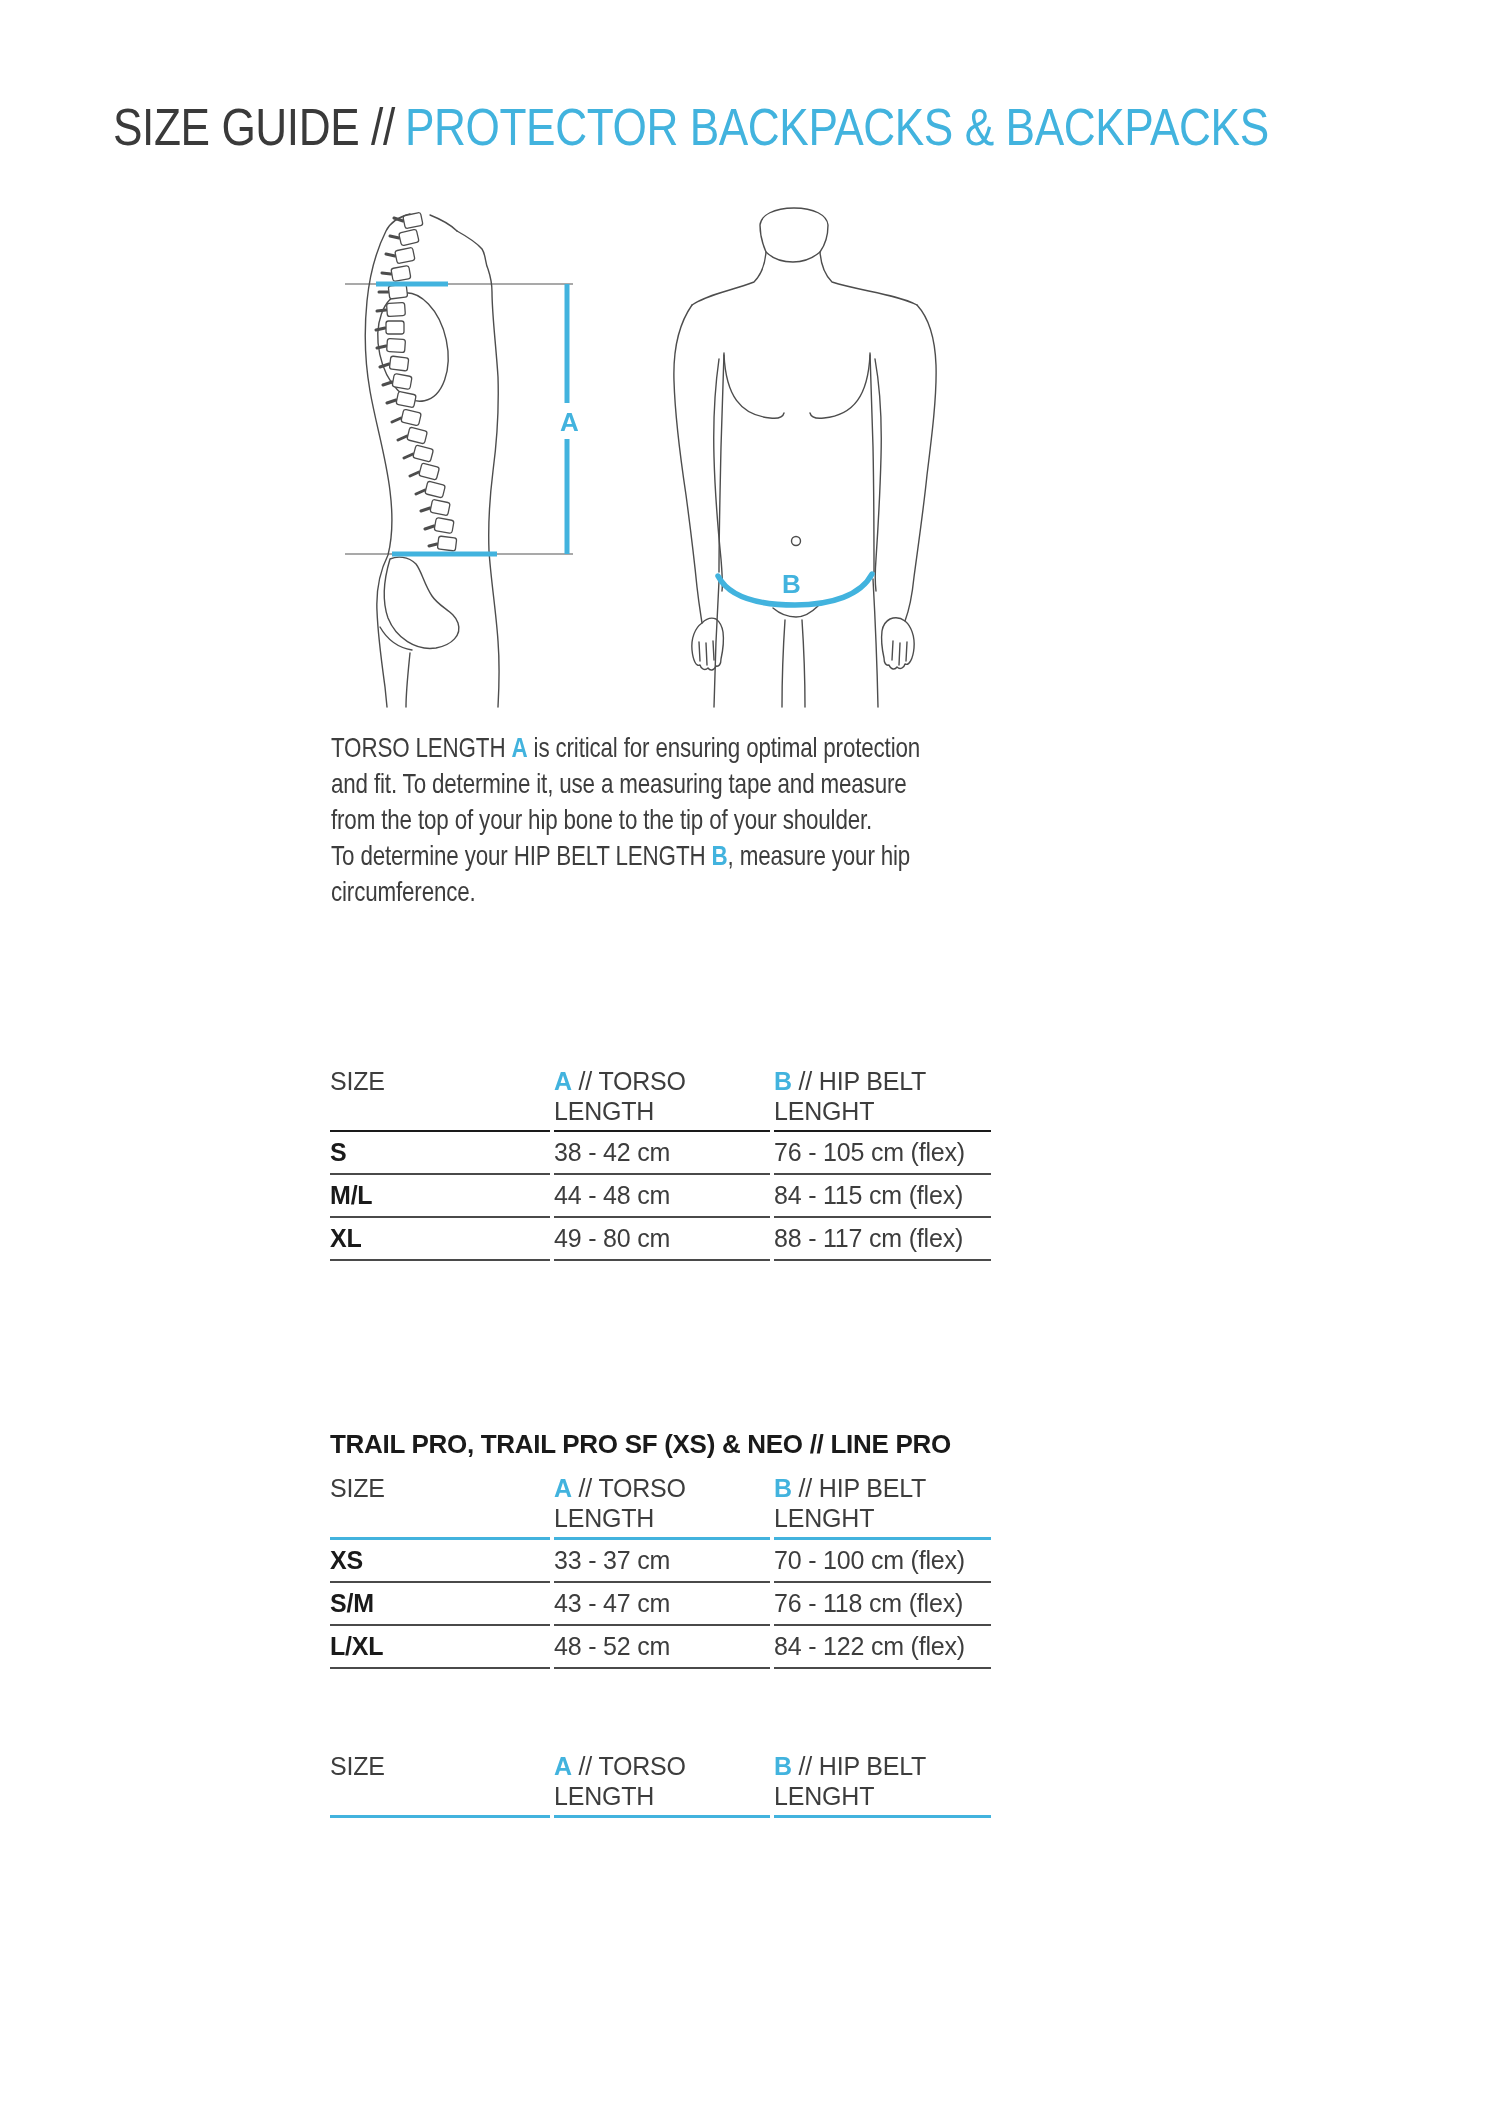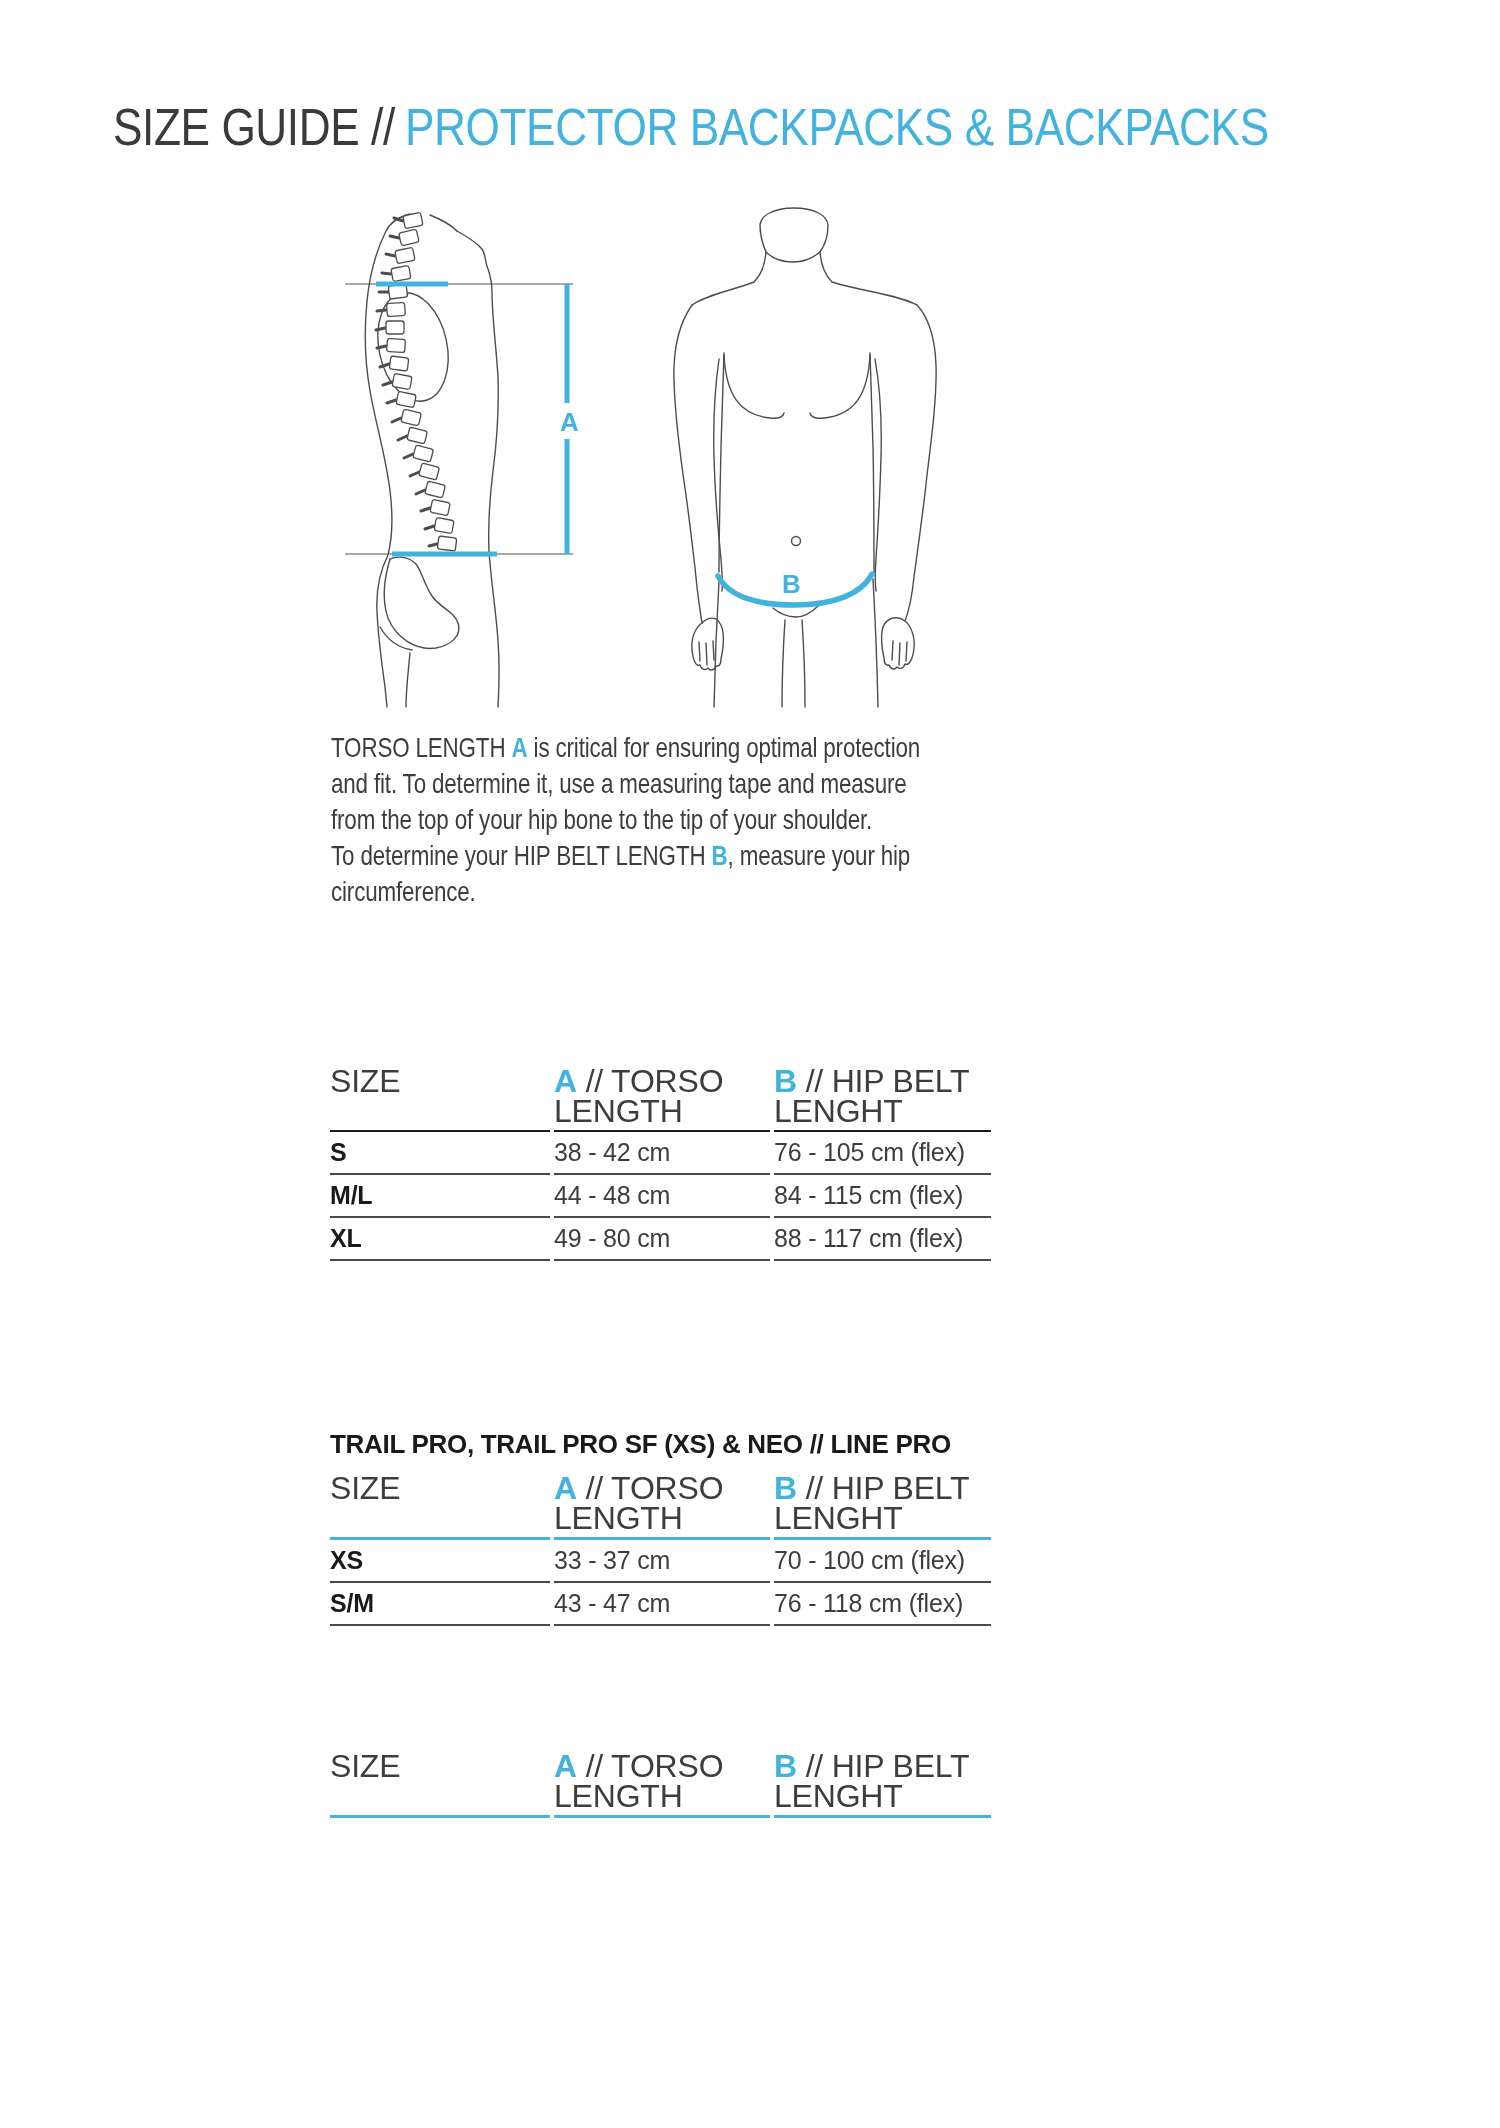--- a/index.html
+++ b/index.html
@@ -31,21 +31,21 @@
 
   
   .size-table { left:330px; width:700px; }
   .tbl-heading {
     font-size:26px; font-weight:700; color:var(--black); letter-spacing:-0.3px;
     height:32px; line-height:32px; margin-bottom:13px; white-space:nowrap;
   }
   table { border-collapse:collapse; width:663px; table-layout:fixed; }
   col.c1{width:222px;} col.c2{width:220px;} col.c3{width:221px;}
   th {
-    text-align:left; vertical-align:top; font-weight:400; font-size:32px;
+    text-align:left; vertical-align:top; font-weight:400; font-size:25px;
     line-height:30px; color:var(--ink); padding:0 0 4px 0; letter-spacing:-0.2px;
     border-right:4px solid #fff;
   }
   .rule-dark th  { border-bottom:2.5px solid var(--black); }
   .rule-accent th{ border-bottom:3.5px solid var(--accent); }
   td {
     font-size:25px; color:var(--ink); height:43px; padding:0; letter-spacing:-0.2px;
     vertical-align:middle; border-bottom:2px solid var(--rule); border-right:4px solid #fff;
     white-space:nowrap;
   }
@@ -193,20 +193,25 @@
       <tr>
         <td class="size-cell">XS</td>
         <td>33 - 37 cm</td>
         <td>70 - 100 cm (flex)</td>
       </tr>
       <tr>
         <td class="size-cell">S/M</td>
         <td>43 - 47 cm</td>
         <td>76 - 118 cm (flex)</td>
       </tr>
+      <tr>
+        <td class="size-cell">L/XL</td>
+        <td>48 - 52 cm</td>
+        <td>84 - 122 cm (flex)</td>
+      </tr>
     </tbody>
   </table>
 </section>
 
 <section class="abs size-table" style="top:1751px">
   <table>
     <colgroup>
         <col class="c1">
         <col class="c2">
         <col class="c3">

